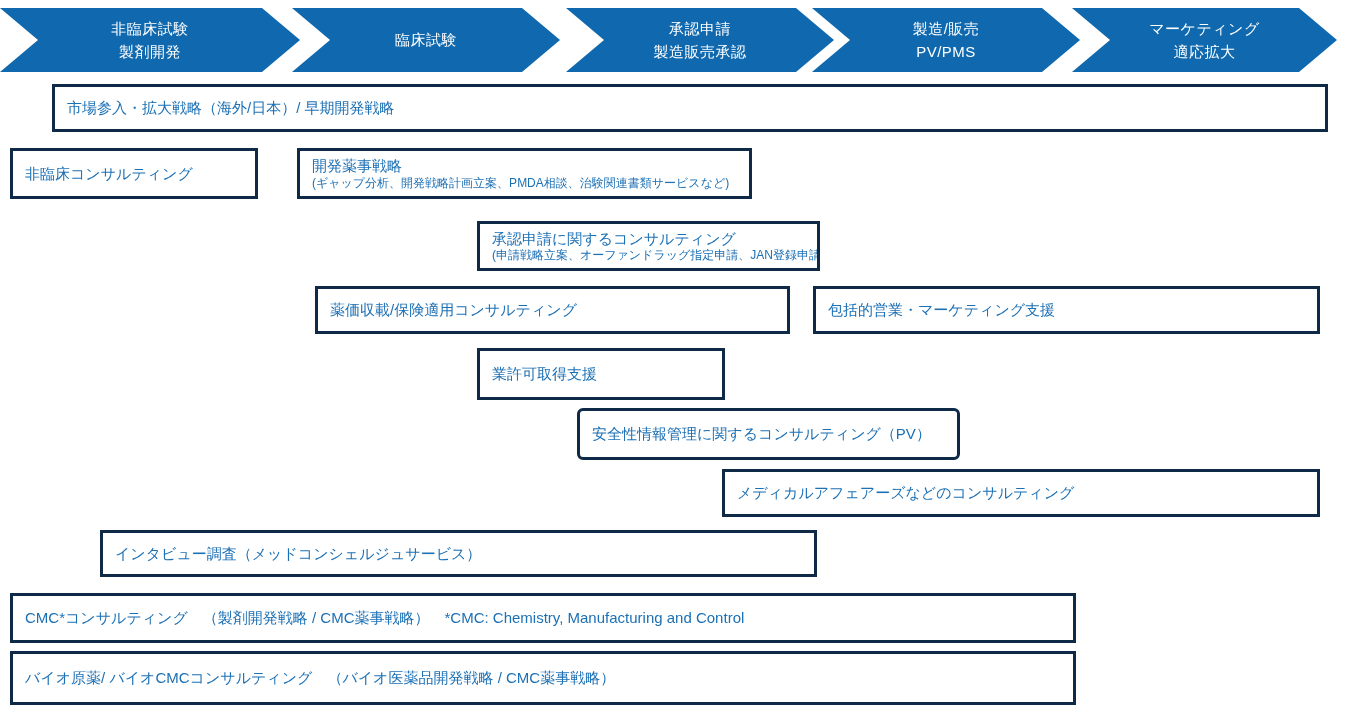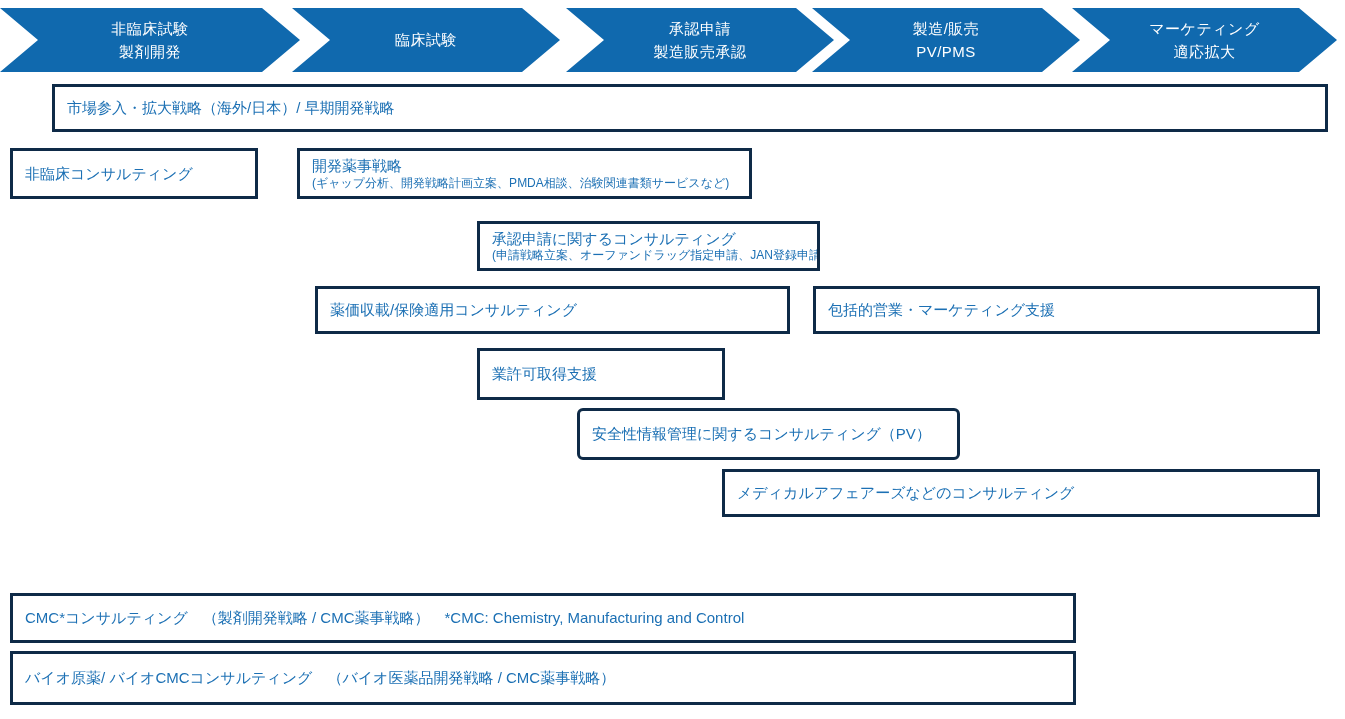--- a/index.html
+++ b/index.html
@@ -105,20 +105,23 @@
   </div>
 
   <div class="box" style="left:577px; top:408px; width:383px; height:52px;border-radius:6px;">
     <div class="box-label">安全性情報管理に関するコンサルティング（PV）</div>
   </div>
 
   <div class="box" style="left:722px; top:469px; width:598px; height:48px;">
     <div class="box-label">メディカルアフェアーズなどのコンサルティング</div>
   </div>
 
+  <div class="box" style="left:100px; top:530px; width:717px; height:47px;">
+    <div class="box-label">インタビュー調査（メッドコンシェルジュサービス）</div>
+  </div>
 
   <div class="box" style="left:10px; top:593px; width:1066px; height:50px;">
     <div class="box-label">CMC*コンサルティング　（製剤開発戦略 / CMC薬事戦略）　*CMC: Chemistry, Manufacturing and Control</div>
   </div>
 
   <div class="box" style="left:10px; top:651px; width:1066px; height:54px;">
     <div class="box-label">バイオ原薬/ バイオCMCコンサルティング　（バイオ医薬品開発戦略 / CMC薬事戦略）</div>
   </div>
 
 </div>

